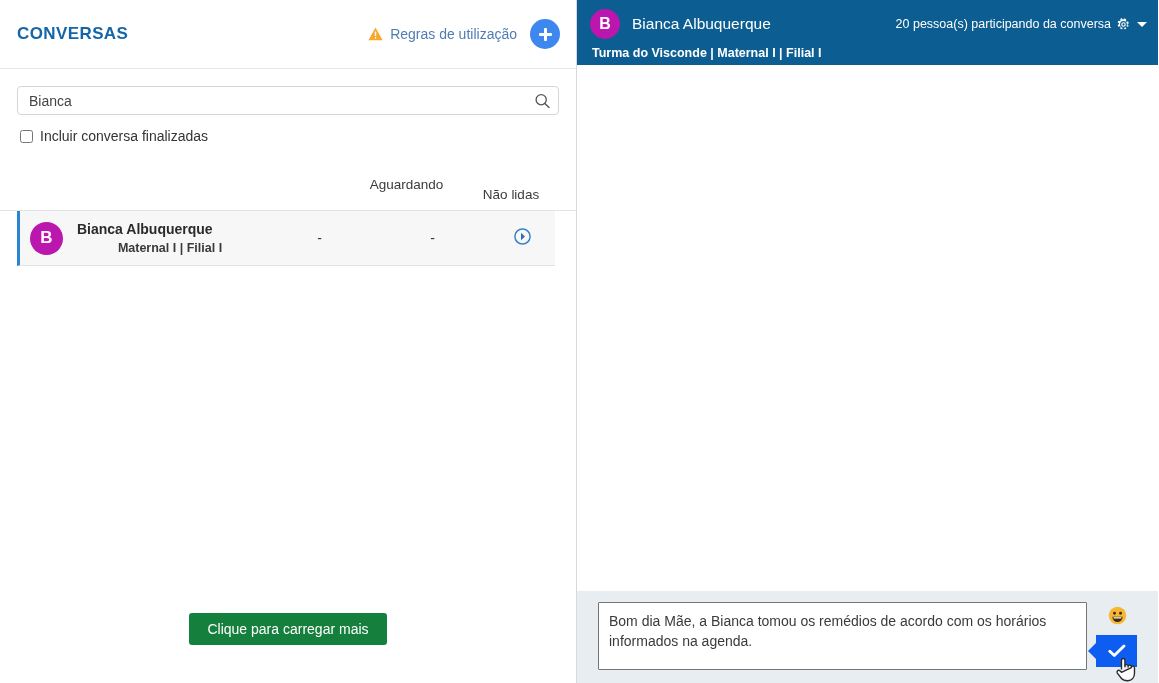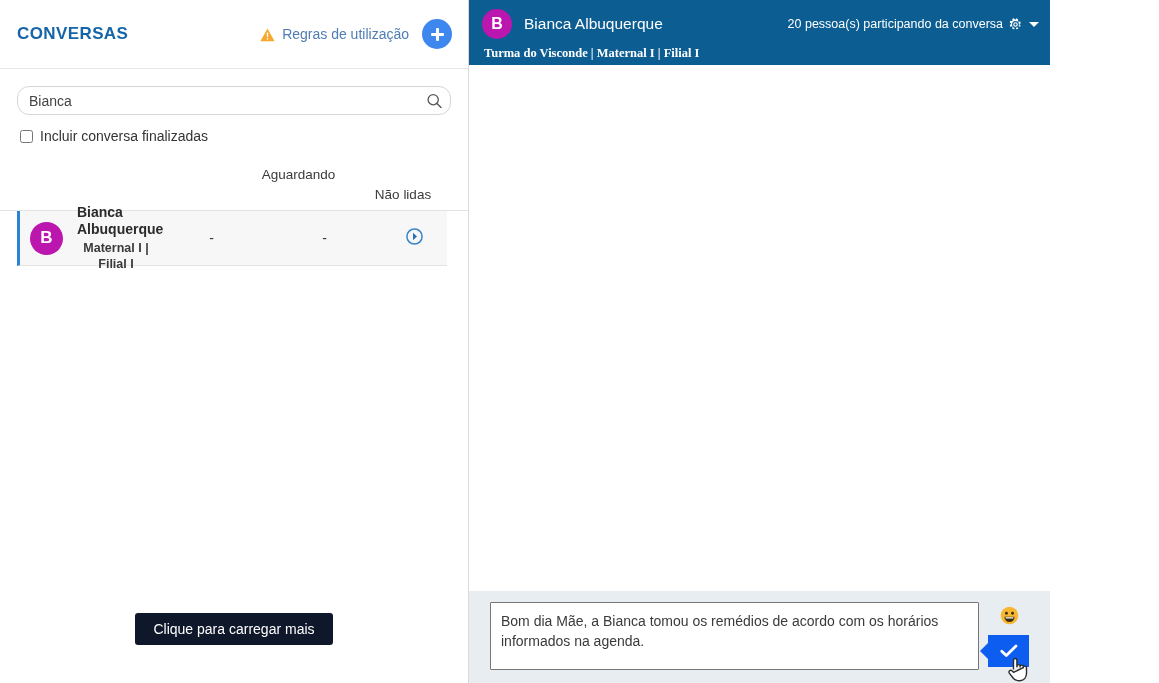--- a/index.html
+++ b/index.html
@@ -20,21 +20,21 @@
 
   .app {
     display: flex;
     width: 1159px;
     height: 683px;
     position: relative;
   }
 
   
   .left-panel {
-    width: 469px;
+    width: 577px;
     height: 683px;
     box-sizing: border-box;
     border-right: 1px solid #d9d9d9;
     background: #ffffff;
     position: relative;
     display: flex;
     flex-direction: column;
   }
 
   .left-header {
@@ -55,21 +55,21 @@
   }
 
   .header-right {
     display: flex;
     align-items: center;
     gap: 13px;
   }
 
   .rules-link {
     display: flex;
-    align-items: flex-end;
+    align-items: center;
     gap: 7px;
     color: #4f7cb3;
     font-size: 14px;
     text-decoration: none;
     cursor: pointer;
   }
 
   .warn-icon {
     display: inline-block;
     width: 15px;
@@ -113,21 +113,21 @@
   .search-wrap {
     margin: 17px 17px 0 17px;
     position: relative;
   }
   .search-input {
     width: 100%;
     box-sizing: border-box;
     height: 29px;
     padding: 4px 30px 4px 11px;
     border: 1px solid #d6d6d6;
-    border-radius: 12px;
+    border-radius: 4px;
     font-family: "Liberation Sans", sans-serif;
     font-size: 14px;
     color: #444444;
     background: #ffffff;
     outline: none;
   }
   .search-icon {
     position: absolute;
     right: 9px;
     top: 50%;
@@ -148,21 +148,21 @@
     width: 13px;
     height: 13px;
     margin: 0;
     cursor: pointer;
   }
   .checkbox-row label { cursor: pointer; }
 
   .list-head {
     margin-top: 23px;
     display: flex;
-    align-items: flex-start;
+    align-items: center;
     padding: 0 17px 8px 17px;
     border-bottom: 1px solid #e3e3e3;
     font-size: 13.5px;
     color: #3b3b3b;
   }
   .lh-spacer { flex: 1 1 auto; }
   .lh-col {
     width: 113px;
     text-align: center;
   }
@@ -228,21 +228,21 @@
     cursor: pointer;
   }
 
   .load-more-wrap {
     margin-top: auto;
     display: flex;
     justify-content: center;
     padding-bottom: 38px;
   }
   .load-more-btn {
-    background: #0f172a;
+    background: #15803d;
     color: #ffffff;
     border: none;
     border-radius: 3px;
     font-family: "Liberation Sans", sans-serif;
     font-size: 14px;
     padding: 8px 18px;
     cursor: pointer;
   }
 
   
@@ -303,21 +303,20 @@
     border-top: 5px solid #ffffff;
     display: inline-block;
     margin-left: 1px;
   }
   .ch-breadcrumb {
     font-size: 12.5px;
     font-weight: bold;
     color: #ffffff;
     margin-top: 6px;
     margin-left: 2px;
-    font-family: Liberation Serif, serif;
   }
 
   .chat-body {
     flex: 1 1 auto;
     background: #ffffff;
     position: relative;
     overflow: hidden;
   }
 
   .composer {

